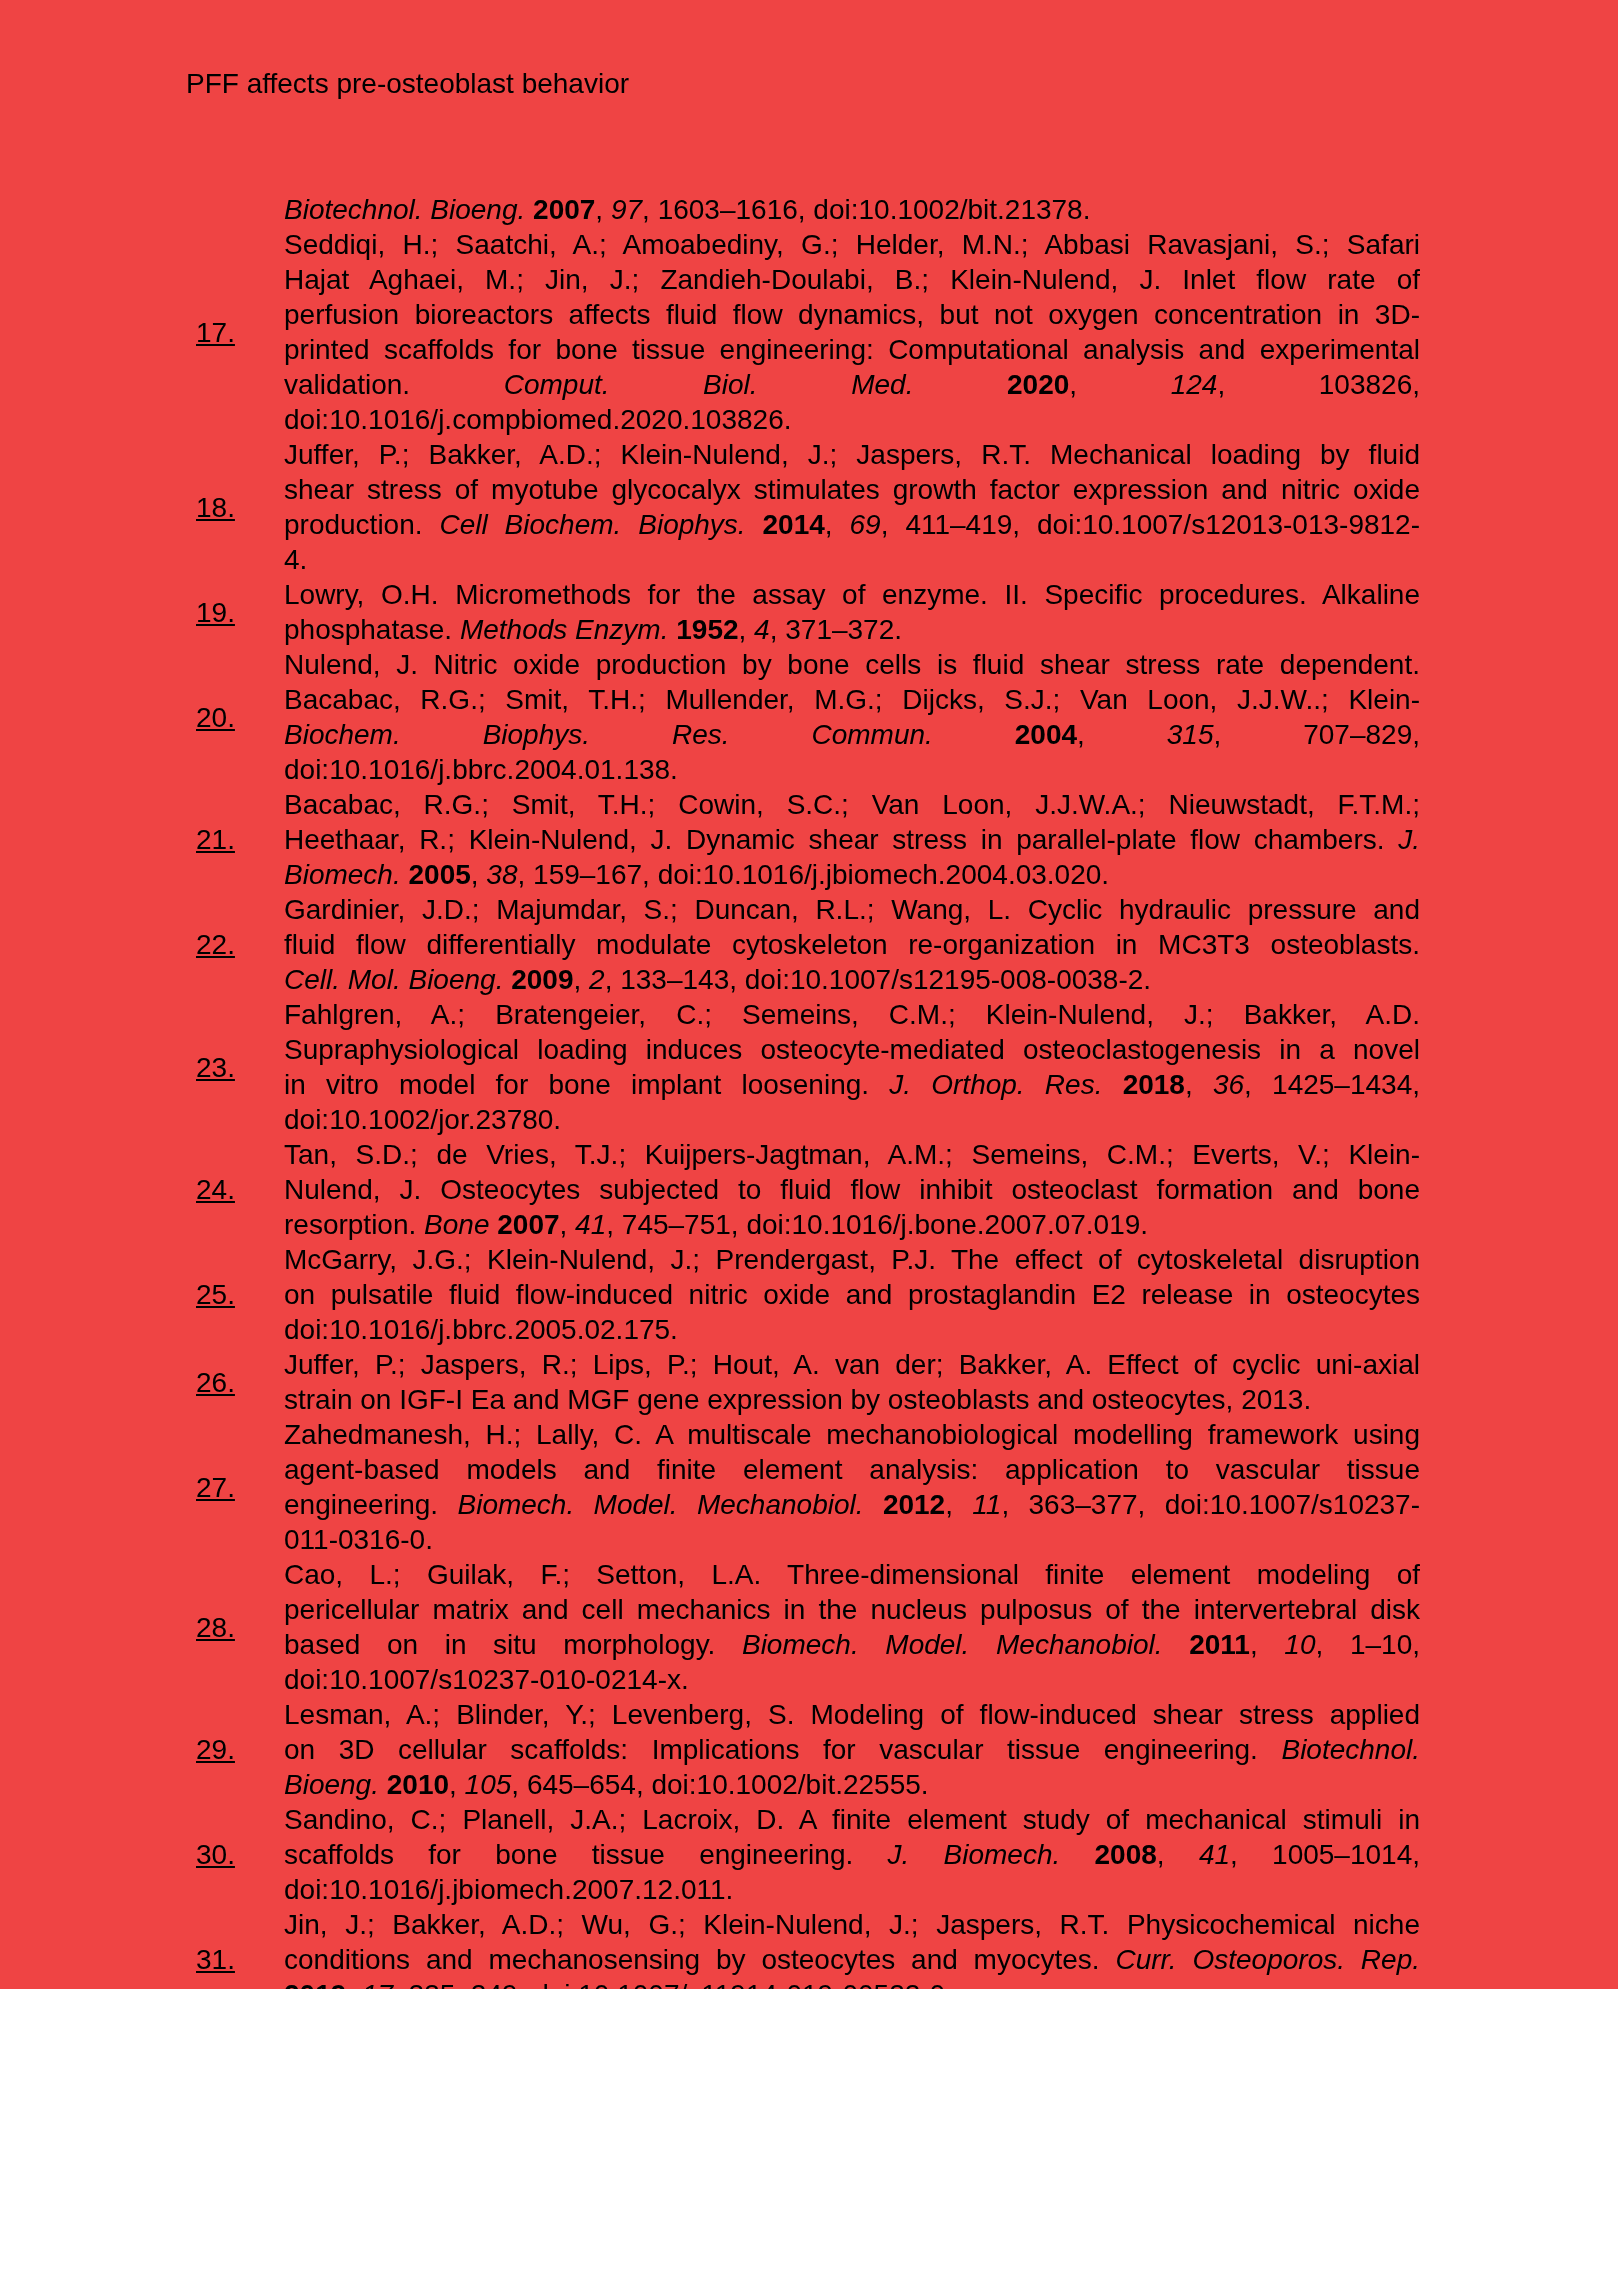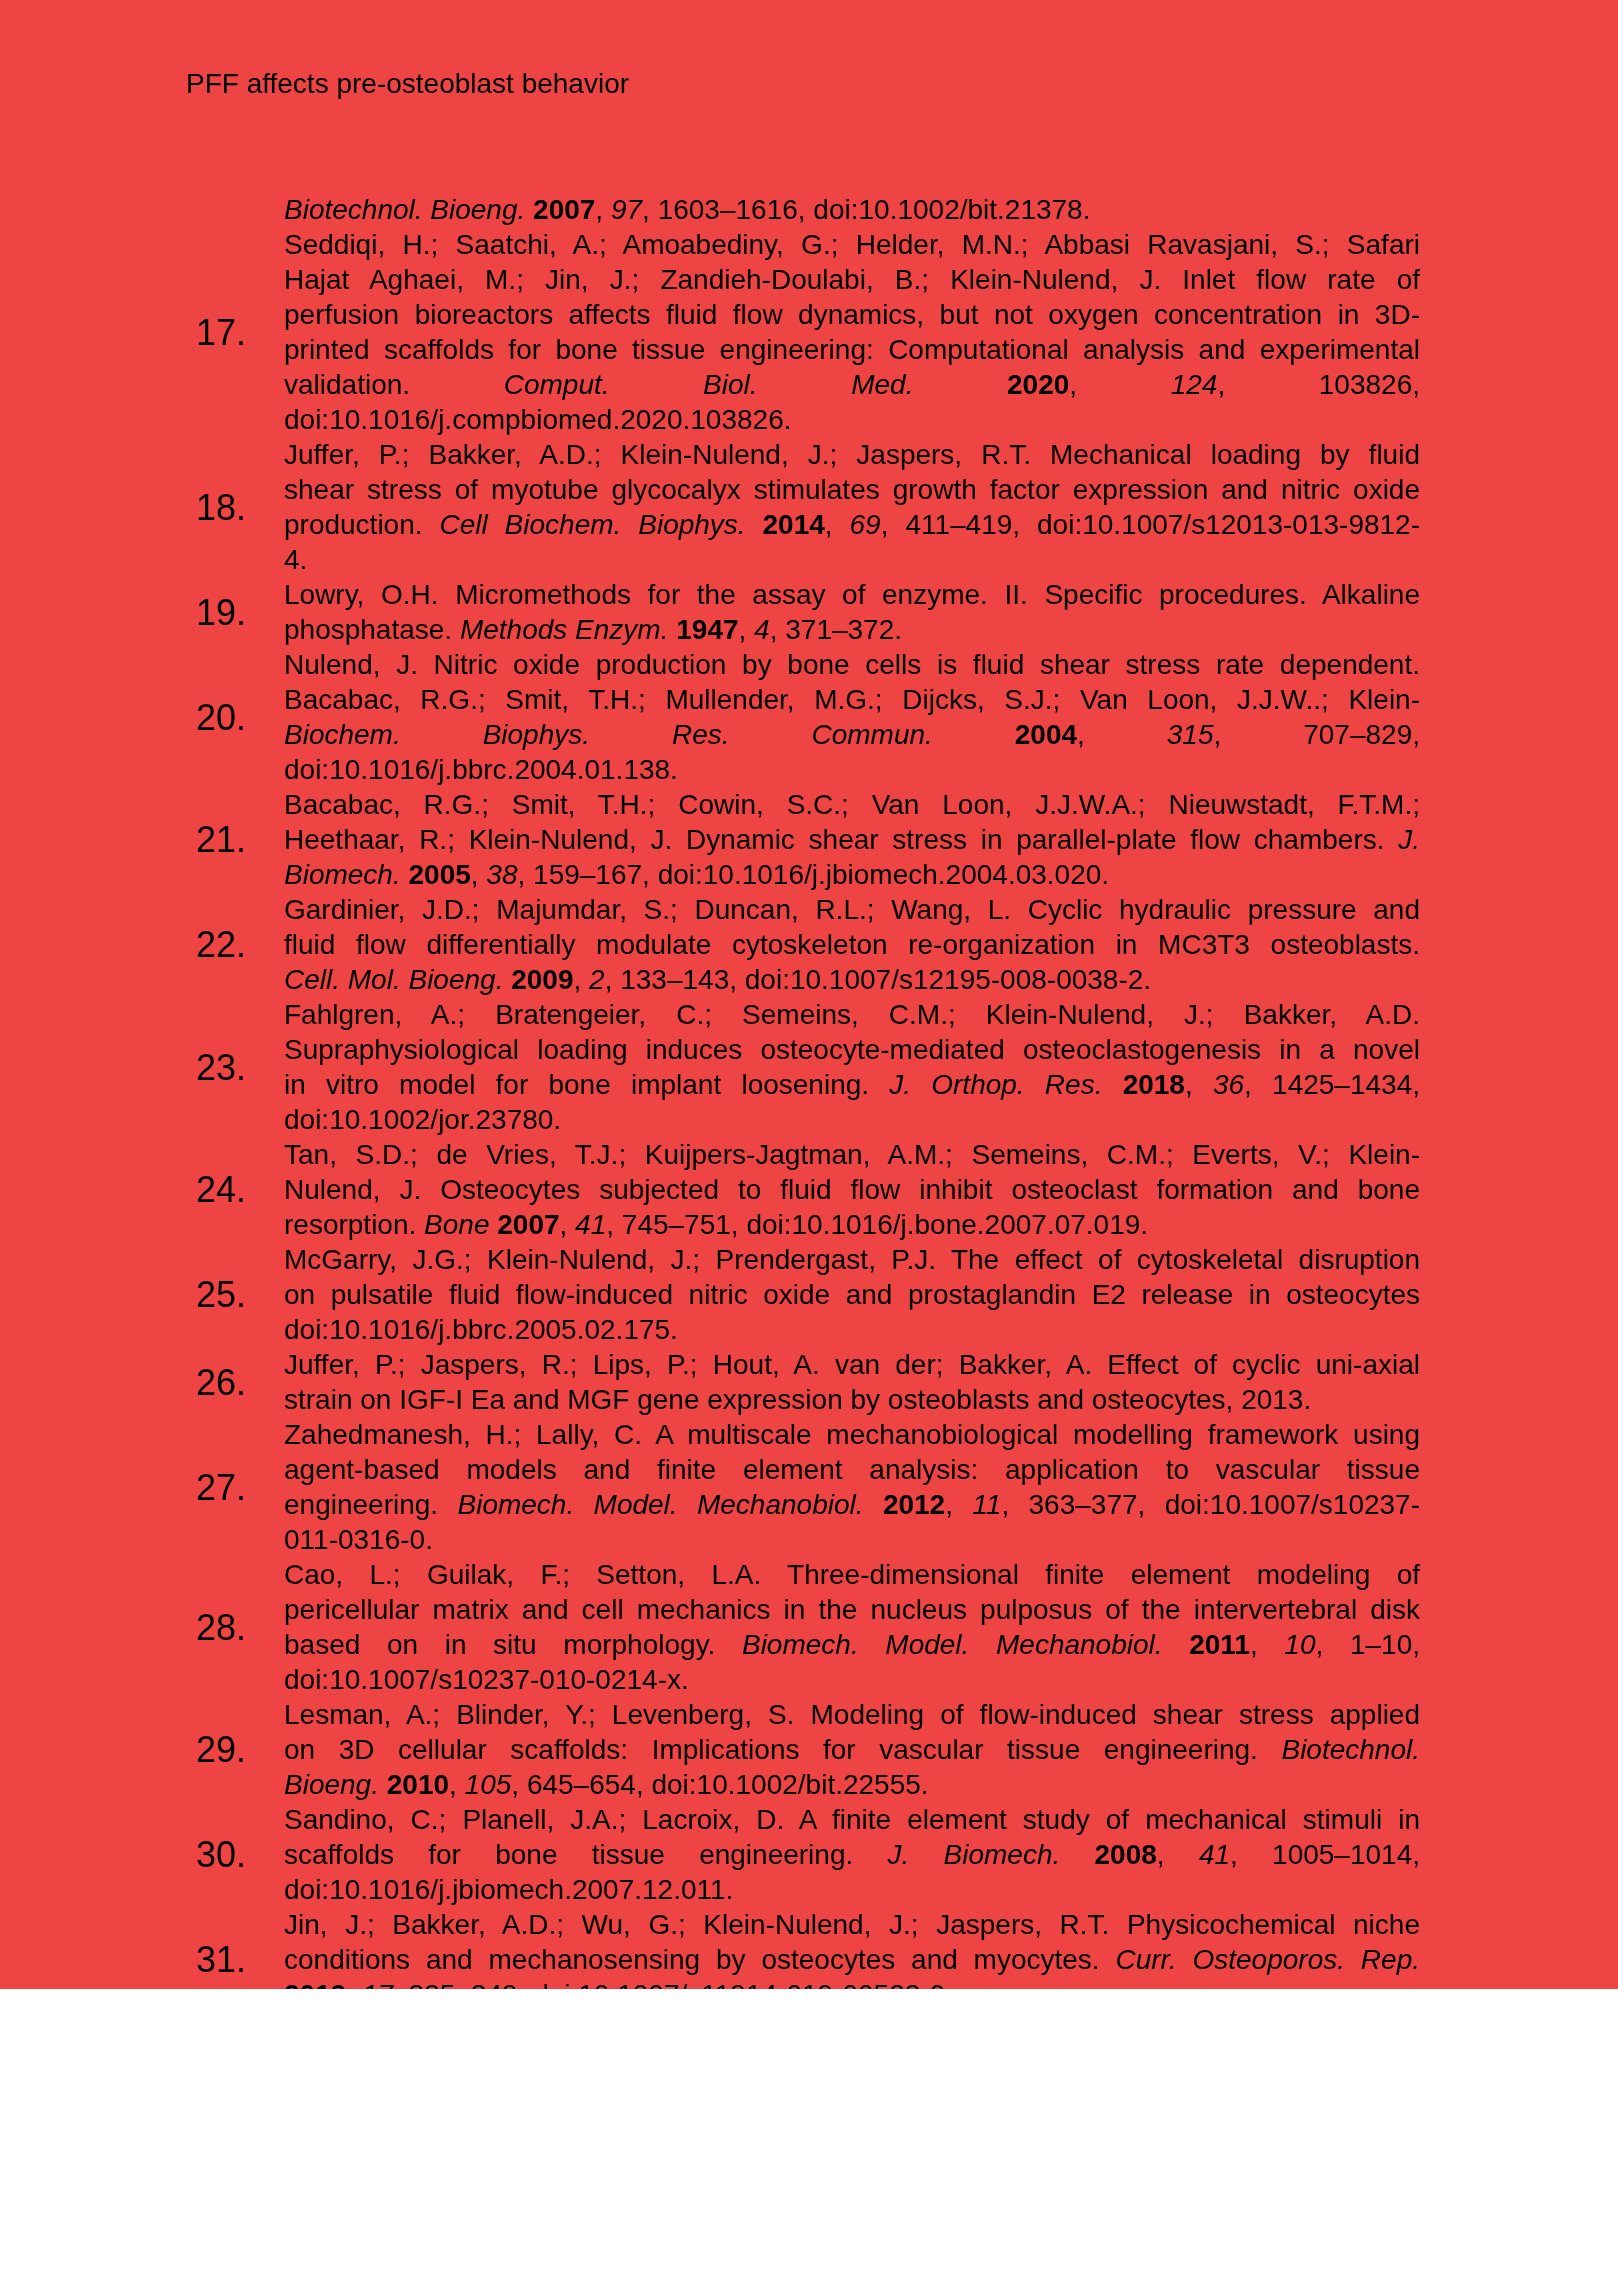--- a/index.html
+++ b/index.html
@@ -26,22 +26,23 @@
     top:192px;
     width:1224px;
   }
   .entry{
     display:flex;
     align-items:center;
   }
   .num{
     width:88px;
     flex:0 0 88px;
-    font-size:36px;
+    font-size:28px;
     line-height:35px;
+    text-decoration:underline;
   }
   .body{
     width:1136px;
     flex:0 0 1136px;
   }
   .ln{
     font-size:28px;
     line-height:35px;
     height:35px;
     overflow:hidden;
@@ -94,21 +95,21 @@
           <div class="ln"><span class="">Juffer, P.; Bakker, A.D.; Klein-Nulend, J.; Jaspers, R.T. Mechanical loading by fluid</span></div>
           <div class="ln"><span class="">shear stress of myotube glycocalyx stimulates growth factor expression and nitric oxide</span></div>
           <div class="ln"><span class="">production. </span><span class="it ">Cell Biochem. Biophys. </span><span class="bd">2014</span><span class="">, </span><span class="it ">69</span><span class="">, 411–419, doi:10.1007/s12013-013-9812-</span></div>
           <div class="ln short"><span class="">4.</span></div>
         </div>
       </div>
       <div class="entry">
         <div class="num">19.</div>
         <div class="body">
           <div class="ln"><span class="">Lowry, O.H. Micromethods for the assay of enzyme. II. Specific procedures. Alkaline</span></div>
-          <div class="ln short"><span class="">phosphatase. </span><span class="it ">Methods Enzym. </span><span class="bd">1947</span><span class="">, </span><span class="it ">4</span><span class="">, 371–372.</span></div>
+          <div class="ln short"><span class="">phosphatase. </span><span class="it ">Methods Enzym. </span><span class="bd">1952</span><span class="">, </span><span class="it ">4</span><span class="">, 371–372.</span></div>
         </div>
       </div>
       <div class="entry">
         <div class="num">20.</div>
         <div class="body">
           <div class="ln"><span class="">Nulend, J. Nitric oxide production by bone cells is fluid shear stress rate dependent.</span></div>
           <div class="ln"><span class="">Bacabac, R.G.; Smit, T.H.; Mullender, M.G.; Dijcks, S.J.; Van Loon, J.J.W..; Klein-</span></div>
           <div class="ln"><span class="it ">Biochem. Biophys. Res. Commun. </span><span class="bd">2004</span><span class="">, </span><span class="it ">315</span><span class="">, 707–829,</span></div>
           <div class="ln short"><span class="">doi:10.1016/j.bbrc.2004.01.138.</span></div>
         </div>

